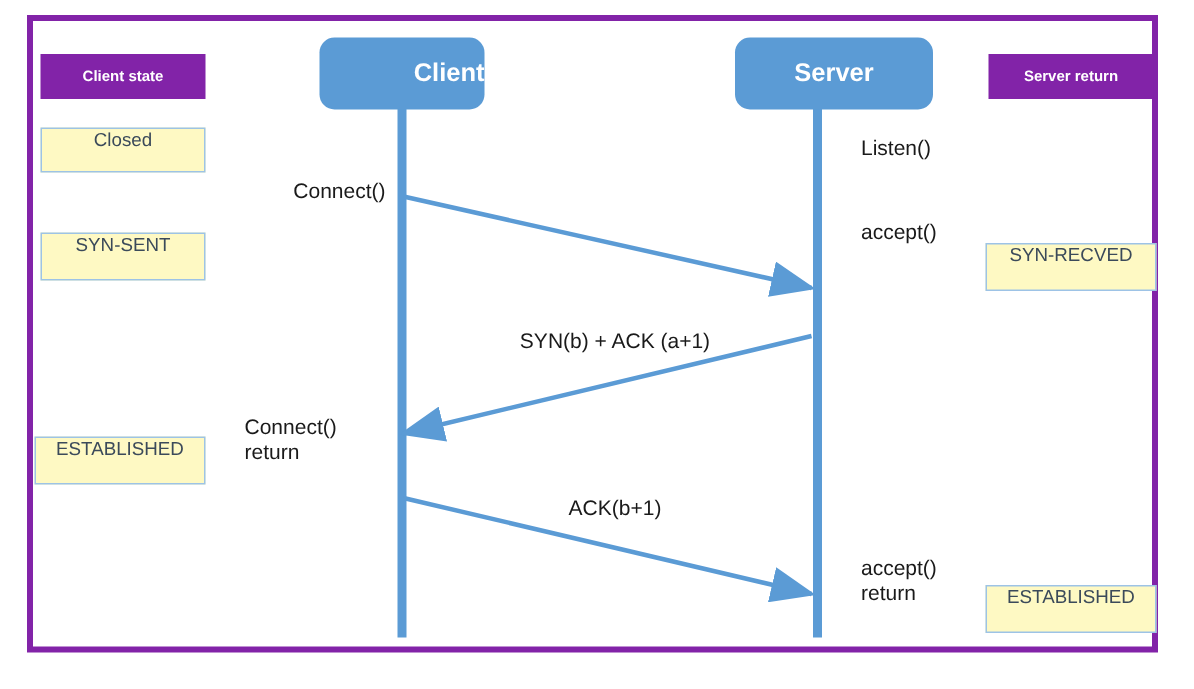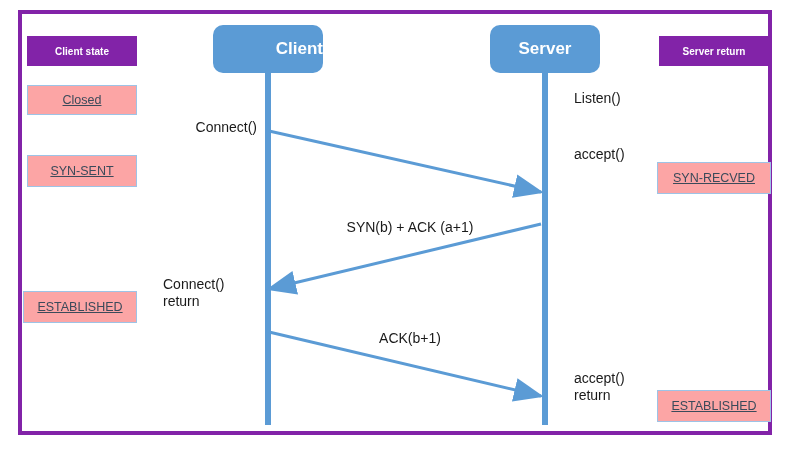--- a/index.html
+++ b/index.html
@@ -36,29 +36,28 @@
     font-weight: bold;
     display: flex;
     align-items: center;
     justify-content: center;
     letter-spacing: 0px;
   }
   
   .state-box {
     position: absolute;
     box-sizing: border-box;
-    background: #fca5a5;
+    background: #fef9c3;
     border: 1px solid #9DC3E6;
     color: #3B4A5A;
     font-size: 12.5px;
     display: flex;
-    align-items: center;
+    align-items: flex-start;
     justify-content: center;
     white-space: nowrap;
-    text-decoration: underline;
   }
   
   .actor {
     position: absolute;
     box-sizing: border-box;
     background: #5B9BD5;
     border-radius: 10px;
     color: #ffffff;
     font-size: 17px;
     font-weight: bold;
@@ -99,21 +98,21 @@
 <div id="canvas">
 
   <div class="frame"></div>
 
   <div class="lifeline" style="left:265px; top:60px; height:365px;"></div>
   <div class="lifeline" style="left:542px; top:60px; height:365px;"></div>
 
   <div class="actor" style="left:213px; top:25px; width:110px; height:48px;justify-content:flex-end;">
     <span>Client</span>
   </div>
-  <div class="actor" style="left:490px; top:25px; width:110px; height:48px;">
+  <div class="actor" style="left:490px; top:25px; width:132px; height:48px;">
     <span>Server</span>
   </div>
 
   <div class="state-header" style="left:27px; top:36px; width:110px; height:30px;">
     <span>Client state</span>
   </div>
   <div class="state-box" style="left:27px; top:85px; width:110px; height:30px;">
     <span>Closed</span>
   </div>
   <div class="state-box" style="left:27px; top:135px; width:110px; height:32px;margin-top:20px;">

